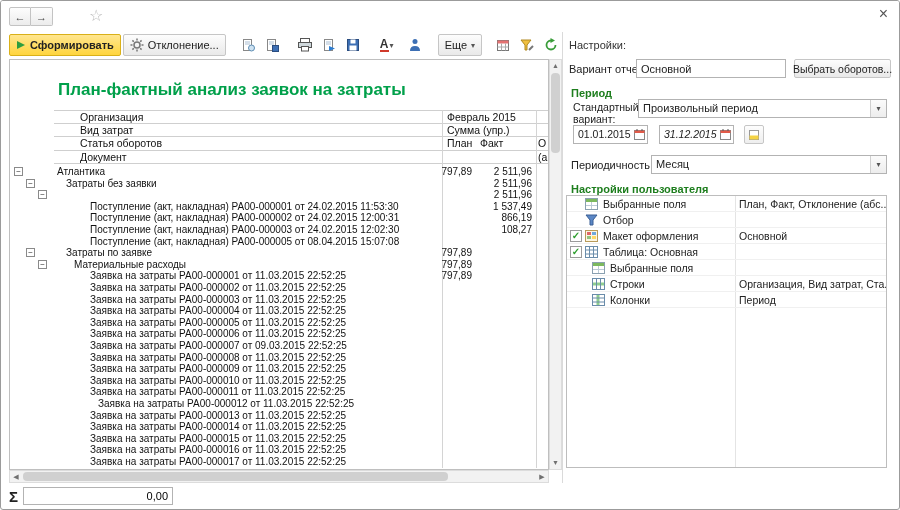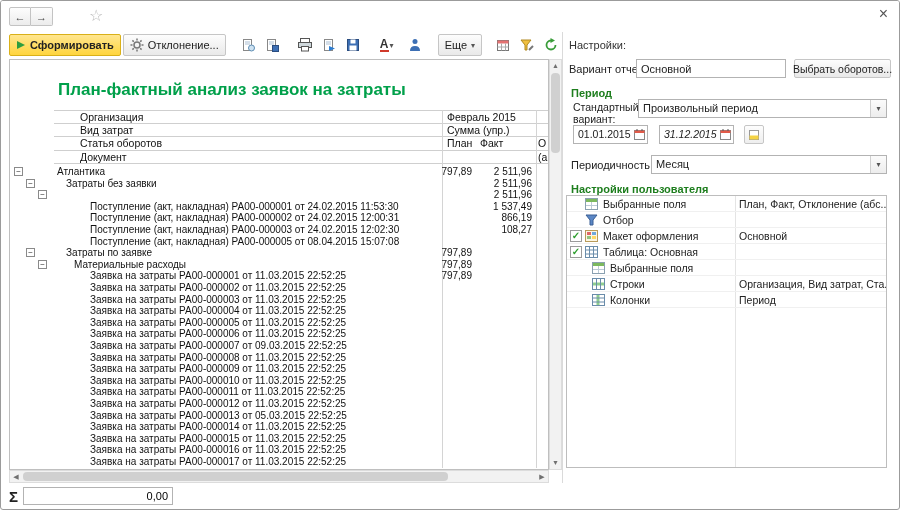--- a/index.html
+++ b/index.html
@@ -334,26 +334,26 @@
             <span class="ttext" style="left: 80px;">Заявка на затраты РА00-000010 от 11.03.2015 22:52:25</span>
             <span class="tplan"></span>
             <span class="tfact"></span>
           </div>
           <div class="trow" style="top: 326.4px;">
             <span class="ttext" style="left: 80px;">Заявка на затраты РА00-000011 от 11.03.2015 22:52:25</span>
             <span class="tplan"></span>
             <span class="tfact"></span>
           </div>
           <div class="trow" style="top: 338px;">
-            <span class="ttext" style="left: 80px; text-align: right;">Заявка на затраты РА00-000012 от 11.03.2015 22:52:25</span>
+            <span class="ttext" style="left: 88px; text-align: right;">Заявка на затраты РА00-000012 от 11.03.2015 22:52:25</span>
             <span class="tplan"></span>
             <span class="tfact"></span>
           </div>
           <div class="trow" style="top: 349.6px;">
-            <span class="ttext" style="left: 80px;">Заявка на затраты РА00-000013 от 05.03.2015 22:52:25</span>
+            <span class="ttext" style="left: 80px;">Заявка на затраты РА00-000013 от 11.03.2015 22:52:25</span>
             <span class="tplan"></span>
             <span class="tfact"></span>
           </div>
           <div class="trow" style="top: 361.2px;">
             <span class="ttext" style="left: 80px;">Заявка на затраты РА00-000014 от 11.03.2015 22:52:25</span>
             <span class="tplan"></span>
             <span class="tfact"></span>
           </div>
           <div class="trow" style="top: 372.8px;">
             <span class="ttext" style="left: 80px;">Заявка на затраты РА00-000015 от 11.03.2015 22:52:25</span>

